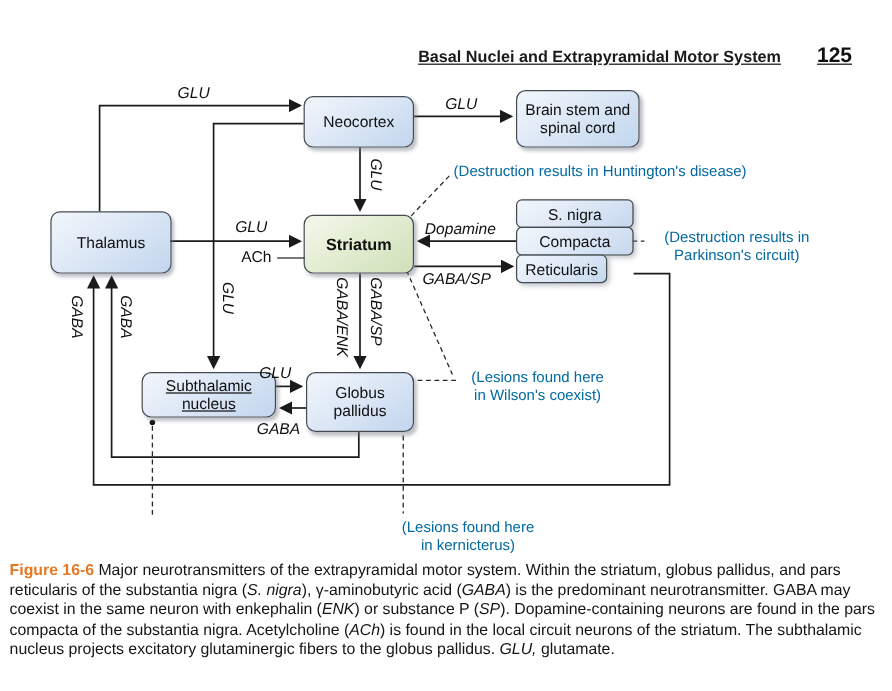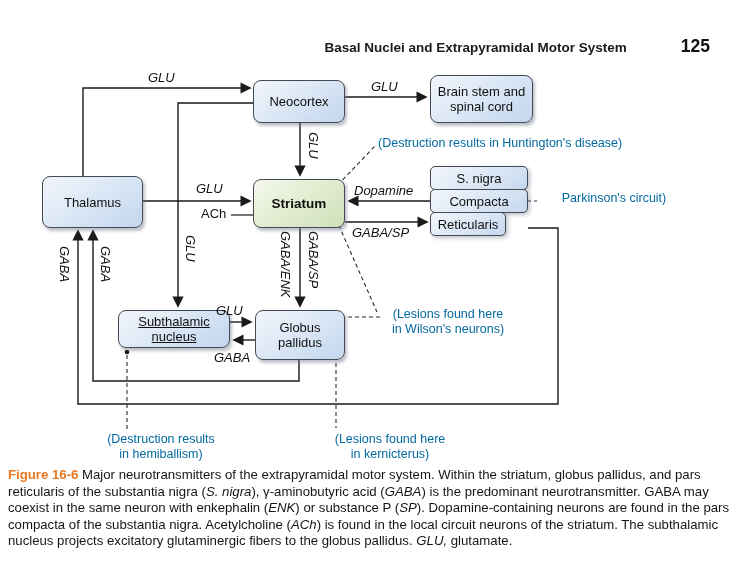--- a/index.html
+++ b/index.html
@@ -1,19 +1,19 @@
 <!DOCTYPE html>
 <html><head>
 <meta charset="utf-8">
 <style>
   html,body{margin:0;padding:0;background:#fff;}
   #page{position:relative;width:743px;height:576px;background:#ffffff;overflow:hidden;
         font-family:"Liberation Sans","DejaVu Sans",sans-serif;color:#111;}
   
-  .hdr{position:absolute;top:36px;right:33px;display:flex;align-items:baseline;gap:54px;}
+  .hdr{position:absolute;top:36px;right:33px;display:flex;align-items:baseline;gap:30px;text-decoration:underline;}
   .hdr-title{font-size:13.5px;font-weight:bold;color:#1a1a1a;}
   .hdr-num{font-size:17.5px;font-weight:bold;color:#111;text-align:center;}
   
   .nbox{position:absolute;box-sizing:border-box;border:1.5px solid #434a52;border-radius:8px;
         background:linear-gradient(145deg,#f2f6fb 0%,#dde8f6 45%,#c2d6ee 100%);
         box-shadow:2px 2.5px 3px rgba(110,120,135,.45);
         display:flex;flex-direction:column;align-items:center;justify-content:center;
         font-size:13px;line-height:15px;text-align:center;color:#101010;}
   .nbox.green{background:linear-gradient(145deg,#f5f8ee 0%,#e3edd2 45%,#cfe0ba 100%);font-weight:bold;font-size:13.5px;}
   .sn-row{position:absolute;box-sizing:border-box;border:1.4px solid #434a52;border-radius:5px;
@@ -132,29 +132,26 @@
   <span class="elab rot" style="left:293px;top:231px;">GABA/ENK</span>
   <span class="elab rot" style="left:321px;top:231px;">GABA/SP</span>
   <span class="elab rot" style="left:198px;top:235px;">GLU</span>
   <span class="elab" style="left:216px;top:303px;">GLU</span>
   <span class="elab" style="left:214px;top:350px;">GABA</span>
   <span class="elab rot" style="left:72px;top:246px;">GABA</span>
   <span class="elab rot" style="left:113px;top:246px;">GABA</span>
 
   <div class="ann" style="left:378px;top:136px;">(Destruction results in Huntington's disease)</div>
   <div class="ann center" style="left:538px;top:191px;width:152px;">
+    <div>(Destruction results in</div>
     <div>Parkinson's circuit)</div>
   </div>
   <div class="ann center" style="left:386px;top:307px;width:124px;">
     <div>(Lesions found here</div>
-    <div>in Wilson's neurons)</div>
-  </div>
-  <div class="ann center" style="left:100px;top:432px;width:122px;">
-    <div>(Destruction results</div>
-    <div>in hemiballism)</div>
+    <div>in Wilson's coexist)</div>
   </div>
   <div class="ann center" style="left:327px;top:432px;width:126px;">
     <div>(Lesions found here</div>
     <div>in kernicterus)</div>
   </div>
 
   <div class="caption"><span class="cap-fig">Figure 16-6</span><span>  Major neurotransmitters of the extrapyramidal motor system. Within the striatum, globus pallidus, and pars reticularis of the substantia nigra (</span><span class="cap-i">S. nigra</span><span>), γ-aminobutyric acid (</span><span class="cap-i">GABA</span><span>) is the predominant neurotransmitter. GABA may coexist in the same neuron with enkephalin (</span><span class="cap-i">ENK</span><span>) or substance P (</span><span class="cap-i">SP</span><span>). Dopamine-containing neurons are found in the pars compacta of the substantia nigra. Acetylcholine (</span><span class="cap-i">ACh</span><span>) is found in the local circuit neurons of the striatum. The subthalamic nucleus projects excitatory glutaminergic fibers to the globus pallidus. </span><span class="cap-i">GLU,</span><span> glutamate.</span></div>
 
 </div>
 

